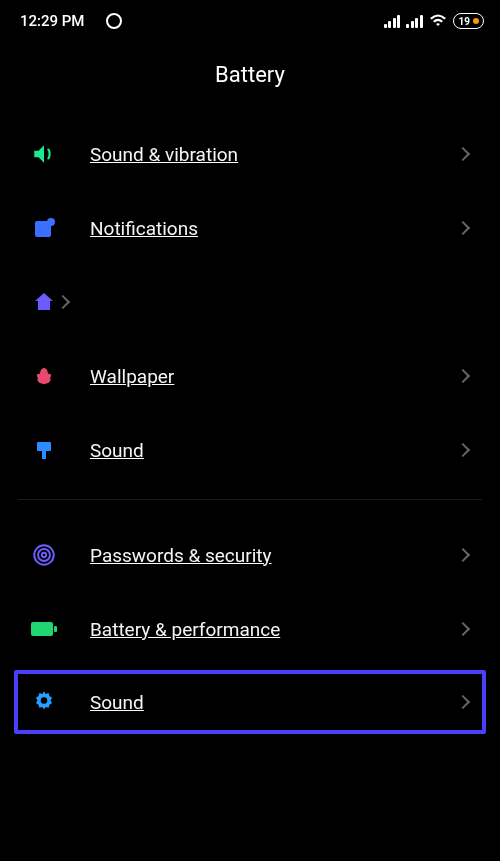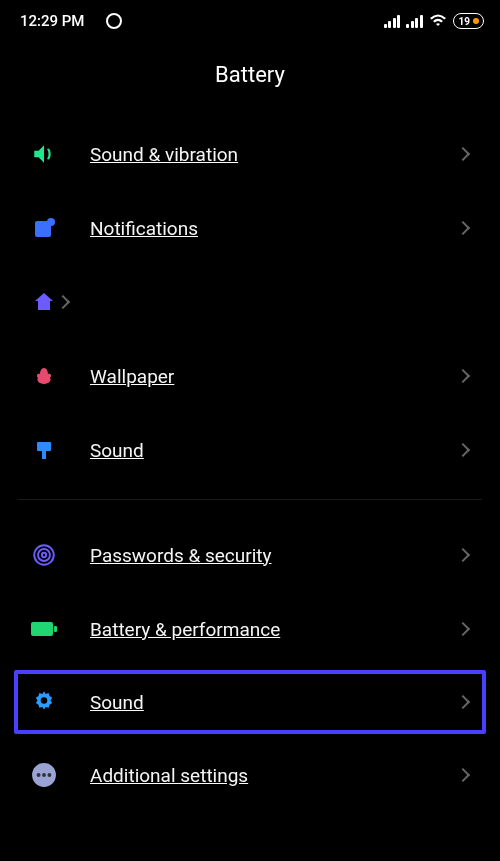--- a/index.html
+++ b/index.html
@@ -248,26 +248,14 @@
     <span class="menu-icon">
       <svg width="26" height="26" viewBox="0 0 24 24">
           <path d="M12 2l1.5 2.5 2.8-.8.8 2.8L19.5 8 18 10.5l1.5 2.5-2.4 1.5-.8 2.8-2.8-.8L12 19l-1.5-2.5-2.8.8-.8-2.8L4.5 13 6 10.5 4.5 8l2.4-1.5.8-2.8 2.8.8L12 2z" fill="#2a9cff"></path>
           <circle cx="12" cy="10.5" r="3" fill="#000"></circle>
         </svg>
     </span>
     <span class="menu-label">Sound</span>
     <span class="chevron"></span>
   </div>
 
-  <div class="menu-item">
-    <span class="menu-icon">
-      <svg width="26" height="26" viewBox="0 0 24 24">
-          <circle cx="12" cy="12" r="11" fill="#9aa4d4"></circle>
-          <circle cx="7" cy="12" r="1.8" fill="#333"></circle>
-          <circle cx="12" cy="12" r="1.8" fill="#333"></circle>
-          <circle cx="17" cy="12" r="1.8" fill="#333"></circle>
-        </svg>
-    </span>
-    <span class="menu-label">Additional settings</span>
-    <span class="chevron"></span>
-  </div>
 
 </div>
 
 </body></html>

